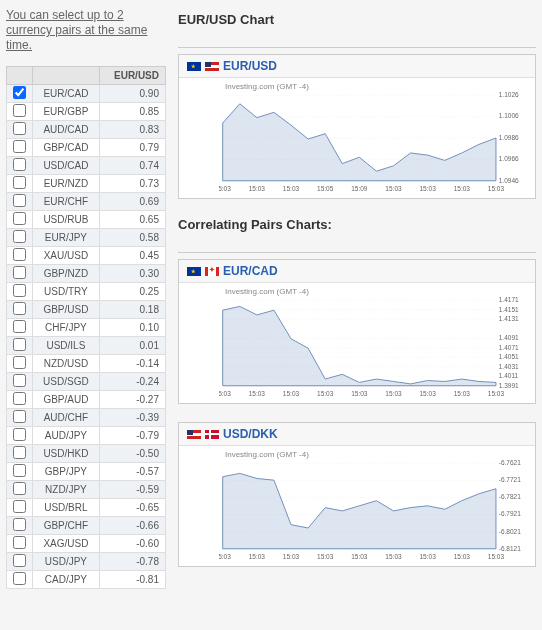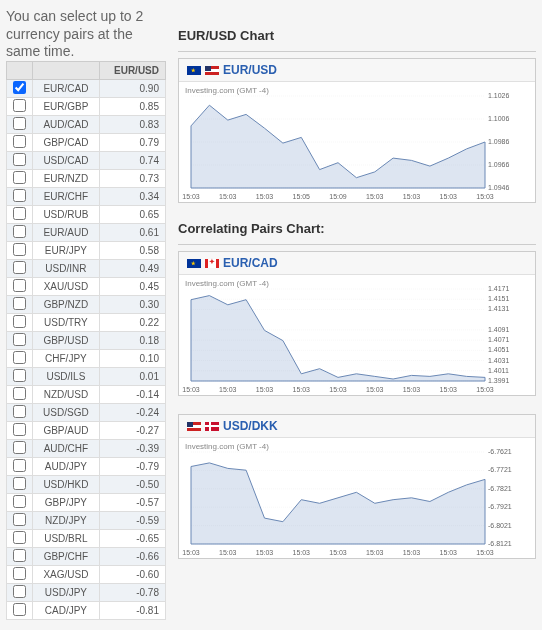--- a/index.html
+++ b/index.html
@@ -14,24 +14,25 @@
   }
   .wrap {
     display: flex;
     padding: 8px 6px;
     gap: 12px;
   }
   .left {
     width: 160px;
   }
   .instruct {
-    font-size: 14px;
+    font-size: 12px;
     color: #666;
     line-height: 1.25;
-    margin-bottom: 0;
+    margin-bottom: 13px;
+    text-decoration: underline;
   }
   table.pairs {
     width: 100%;
     border-collapse: collapse;
     background: #fff;
     font-size: 10px;
   }
   table.pairs th {
     background: #e6e6e6;
     border: 1px solid #ccc;
@@ -70,23 +71,22 @@
   }
   .right {
     flex: 1;
     padding-top: 4px;
   }
   .section-title {
     font-size: 13px;
     font-weight: bold;
     color: #333;
     border-bottom: 1px solid #ccc;
-    padding-bottom: 8px;
+    padding-bottom: 20px;
     margin-bottom: 6px;
-    margin-top: 16px;
   }
   .chart-box {
     border: 1px solid #ccc;
     background: #fff;
     margin-bottom: 18px;
   }
   .chart-head {
     display: flex;
     align-items: center;
     gap: 4px;
@@ -104,21 +104,21 @@
   }
   .flag-us { background: linear-gradient(#c22 0 3px,#fff 3px 6px,#c22 6px 9px); position:relative; }
   .flag-us::before { content:""; position:absolute; top:0; left:0; width:6px; height:5px; background:#236; }
   .flag-eu { background:#003399; position:relative; }
   .flag-eu::before { content:"★"; color:#fc0; font-size:5px; position:absolute; top:1px; left:4px; }
   .flag-ca { background:#fff; position:relative; border-left:3px solid #d22; border-right:3px solid #d22; }
   .flag-ca::before { content:"✦"; color:#d22; font-size:7px; position:absolute; top:-1px; left:1px; }
   .flag-dk { background:#c8102e; position:relative; }
   .flag-dk::before { content:""; position:absolute; background:#fff; top:0; left:4px; width:2px; height:9px; }
   .flag-dk::after { content:""; position:absolute; background:#fff; top:3px; left:0; width:14px; height:2px; }
-  .chart-area { position: relative; height: 120px; }
+  .chart-area { position: relative; height: 120px; margin-left: 40px; }
   .chart-src {
     position: absolute; top: 4px; left: 6px;
     font-size: 8px; color: #888;
   }
   svg.plot { width: 100%; height: 100%; display: block; }
   .yticks { font-size: 7px; fill: #666; }
   .xticks { font-size: 7px; fill: #666; }
   .gridline { stroke: #eee; stroke-width: 0.5; stroke-dasharray: 1 1; }
   .series { fill: rgba(120,150,200,0.25); stroke:#6a88b5; stroke-width:1; }
 </style>
@@ -164,56 +164,46 @@
             <td>0.74</td>
           </tr>
           <tr>
             <td><input type="checkbox" style=""></td>
             <td>EUR/NZD</td>
             <td>0.73</td>
           </tr>
           <tr>
             <td><input type="checkbox" style=""></td>
             <td>EUR/CHF</td>
-            <td>0.34</td>
+            <td>0.69</td>
           </tr>
           <tr>
             <td><input type="checkbox" style=""></td>
             <td>USD/RUB</td>
             <td>0.65</td>
           </tr>
           <tr>
             <td><input type="checkbox" style=""></td>
-            <td>EUR/AUD</td>
-            <td>0.61</td>
-          </tr>
-          <tr>
-            <td><input type="checkbox" style=""></td>
             <td>EUR/JPY</td>
             <td>0.58</td>
           </tr>
           <tr>
             <td><input type="checkbox" style=""></td>
-            <td>USD/INR</td>
-            <td>0.49</td>
-          </tr>
-          <tr>
-            <td><input type="checkbox" style=""></td>
             <td>XAU/USD</td>
             <td>0.45</td>
           </tr>
           <tr>
             <td><input type="checkbox" style=""></td>
             <td>GBP/NZD</td>
             <td>0.30</td>
           </tr>
           <tr>
             <td><input type="checkbox" style=""></td>
             <td>USD/TRY</td>
-            <td>0.22</td>
+            <td>0.25</td>
           </tr>
           <tr>
             <td><input type="checkbox" style=""></td>
             <td>GBP/USD</td>
             <td>0.18</td>
           </tr>
           <tr>
             <td><input type="checkbox" style=""></td>
             <td>CHF/JPY</td>
             <td>0.10</td>
@@ -322,21 +312,21 @@
               <text x="151" y="117" text-anchor="middle" class="xticks">15:09</text>
               <text x="187.75" y="117" text-anchor="middle" class="xticks">15:03</text>
               <text x="224.5" y="117" text-anchor="middle" class="xticks">15:03</text>
               <text x="261.25" y="117" text-anchor="middle" class="xticks">15:03</text>
               <text x="298" y="117" text-anchor="middle" class="xticks">15:03</text>
             </svg>
           </div>
         </div>
       </div>
 
-    <div class="section-title">Correlating Pairs Chart:</div>
+    <div class="section-title">Correlating Pairs Charts:</div>
     <div id="chart-slot-1">
         <div class="chart-box">
           <div class="chart-head">
             <span class="flag flag-eu"></span>
             <span class="flag flag-ca"></span>
             <span>EUR/CAD</span>
           </div>
           <div class="chart-area">
             <div class="chart-src">Investing.com (GMT -4)</div>
             <svg class="plot" viewBox="0 0 340 120">

